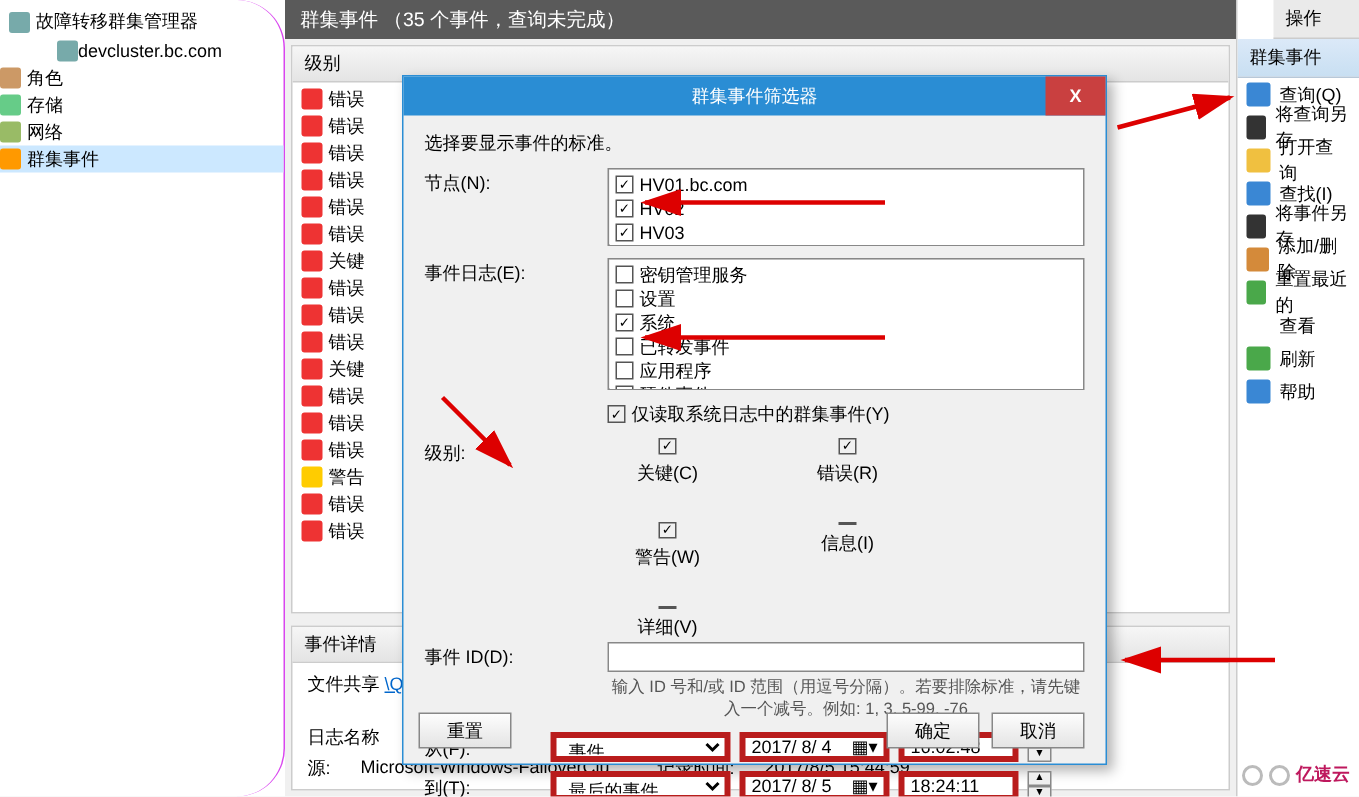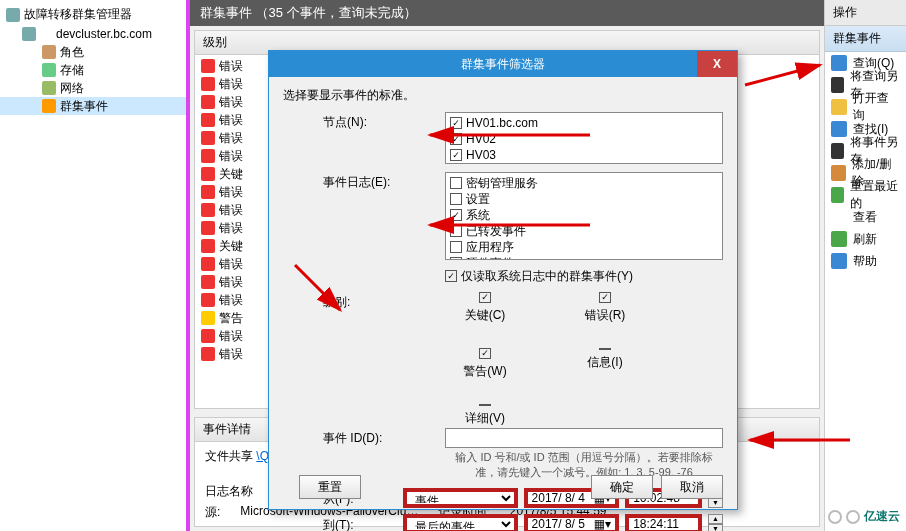--- a/index.html
+++ b/index.html
@@ -1,21 +1,21 @@
 <!DOCTYPE html>
 <html><head>
 <meta charset="utf-8">
 <style>
 * { box-sizing: border-box; margin: 0; padding: 0; font-family: "Microsoft YaHei", Tahoma, sans-serif; font-size: 12px; }
 body { background: #fff; width: 906px; height: 531px; overflow: hidden; position: relative; }
 .root { display: flex; height: 100%; }
-.tree-pane { width: 190px; border-right: 4px solid #d946ef; padding: 4px 0; }
+.tree-pane { width: 190px; border-right: 1px solid #d946ef; padding: 4px 0; border-radius: 32px; }
 .tree-title { padding: 2px 6px; display: flex; align-items: center; gap: 4px; }
-.tree-item { padding: 2px 6px 2px 22px; display: flex; align-items: flex-end; gap: 20px; }
-.tree-sub { padding-left: 42px; display: flex; align-items: center; gap: 4px; height: 18px; }
+.tree-item { padding: 2px 6px 2px 38px; display: flex; align-items: flex-end; gap: 0; }
+.tree-sub { display: flex; align-items: center; gap: 4px; height: 18px; }
 .tree-sub.selected { background: #cce8ff; }
 .ic { width: 14px; height: 14px; display: inline-block; background: #6a9; border-radius: 2px; }
 .ic-server { background: #7aa; }
 .ic-role { background: #c96; }
 .ic-node { background: #6ac; }
 .ic-storage { background: #6c8; }
 .ic-net { background: #9b6; }
 .ic-events { background: #f90; }
 .middle { flex: 1; background: #f0f0f0; display: flex; flex-direction: column; position: relative; }
 .mid-header { background: #5a5a5a; color: #fff; padding: 4px 10px; font-size: 13px; }
@@ -25,51 +25,51 @@
 .event-row { display: flex; align-items: center; gap: 4px; padding: 1px 6px; height: 18px; }
 .ev-ic { width: 14px; height: 14px; background: #e33; border-radius: 2px; position: relative; }
 .ev-ic.warn { background: #fc0; }
 .ev-ic::after { content: ""; }
 .detail-section { background: #fff; margin: 4px; border: 1px solid #ccc; height: 110px; }
 .detail-head { background: linear-gradient(#f6f6f6,#e4e4e4); border-bottom: 1px solid #ccc; padding: 3px 8px; }
 .detail-body { padding: 6px 10px; }
 .detail-link { color: #06c; text-decoration: underline; }
 .detail-row { display: flex; gap: 20px; margin-top: 4px; }
 .actions-pane { width: 82px; border-left: 1px solid #ccc; background: #fff; overflow: hidden; }
-.actions-title { background: #eaeaea; padding: 4px 8px; border-bottom: 1px solid #ccc; }
+.actions-title { background: #eaeaea; padding: 4px 8px; border-bottom: 1px solid #ccc; margin-left: 24px; }
 .actions-sub { background: linear-gradient(#dbe9f8,#c8dff2); padding: 4px 8px; border-bottom: 1px solid #b8c8d8; }
 .act-item { display: flex; align-items: center; gap: 6px; padding: 4px 6px; height: 22px; }
 .act-ic { width: 16px; height: 16px; display: inline-block; border-radius: 2px; }
 .dialog { position: absolute; left: 268px; top: 50px; width: 470px; height: 460px; background: #f0f0f0; border: 1px solid #2a8dd4; box-shadow: 4px 4px 8px rgba(0,0,0,.3); z-index: 10; }
 .dlg-title { background: #2a8dd4; color: #fff; height: 26px; display: flex; align-items: center; justify-content: center; position: relative; }
 .dlg-close { position: absolute; right: 0; top: 0; width: 40px; height: 26px; background: #c94040; color: #fff; display: flex; align-items: center; justify-content: center; font-weight: bold; }
 .dlg-body { padding: 10px 14px; }
 .dlg-row { display: flex; align-items: flex-start; margin-bottom: 8px; }
-.dlg-label { width: 78px; padding-top: 2px; margin-left: 40px; }
+.dlg-label { width: 78px; padding-top: 2px; }
 .dlg-field { flex: 1; padding-left: 44px; }
 .listbox { border: 1px solid #888; background: #fff; height: 52px; overflow-y: scroll; padding: 2px 4px; }
 .listbox.tall { height: 88px; }
 .chk-line { display: flex; align-items: center; gap: 4px; height: 16px; }
 .chk { width: 12px; height: 12px; border: 1px solid #555; display: inline-flex; align-items: center; justify-content: center; font-size: 9px; line-height: 1; }
 .chk.checked::before { content: "✓"; color: #000; }
 .level-grid { display: flex; gap: 40px; flex-wrap: wrap; }
 .level-grid .chk-line { width: 80px; flex-direction: column; }
 .input-text { width: 100%; border: 1px solid #888; background: #fff; height: 20px; padding: 2px 4px; }
 .hint { color: #555; font-size: 11px; margin-top: 2px; text-align: center; }
 .range-row { display: flex; align-items: center; gap: 6px; margin-bottom: 6px; }
 .range-row select, .range-row .date, .range-row .time { border: 4px solid #b91c1c; background: #fff; height: 20px; padding: 1px 4px; }
 .range-row select { width: 120px; }
 .range-row .date { width: 100px; display: flex; align-items: center; justify-content: space-between; }
 .range-row .time { width: 80px; display: flex; align-items: center; justify-content: space-between; }
 .spin { width: 16px; display: flex; flex-direction: column; }
 .spin div { height: 10px; border: 1px solid #888; background: #eee; font-size: 7px; text-align: center; line-height: 8px; }
-.dlg-buttons { position: absolute; bottom: 10px; left: 30px; right: 14px; display: flex; gap: 8px; align-items: center; }
+.dlg-buttons { position: absolute; bottom: 10px; left: 10px; right: 14px; display: flex; gap: 8px; align-items: center; }
 .btn { border: 1px solid #888; background: linear-gradient(#fdfdfd,#e4e4e4); height: 24px; padding: 0 18px; }
 .arrow { position: absolute; z-index: 20; pointer-events: none; }
-.watermark { position: absolute; right: 6px; bottom: 6px; font-size: 16px; color: #0f766e; font-weight: bold; z-index: 30; display: flex; align-items: center; gap: 4px; }
+.watermark { position: absolute; right: 6px; bottom: 6px; font-size: 16px; color: #be185d; font-weight: bold; z-index: 30; display: flex; align-items: center; gap: 4px; }
 .watermark .circ { width: 14px; height: 14px; border: 2px solid #bbb; border-radius: 50%; display: inline-block; }
 </style>
 </head>
 <body>
 
 <div class="root">
   <div class="tree-pane">
     <div class="tree-title">
         <span class="ic ic-server"></span>
         <span>故障转移群集管理器</span>

